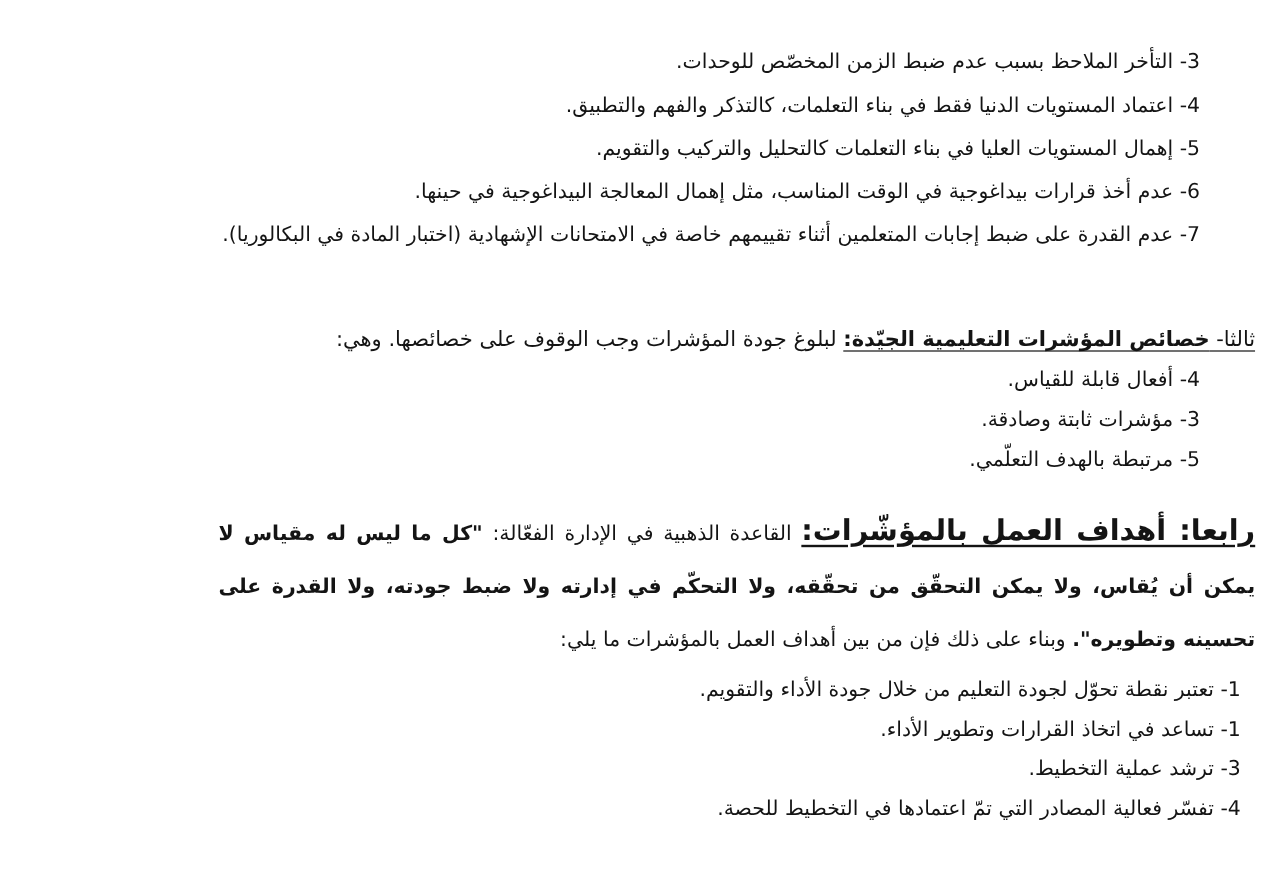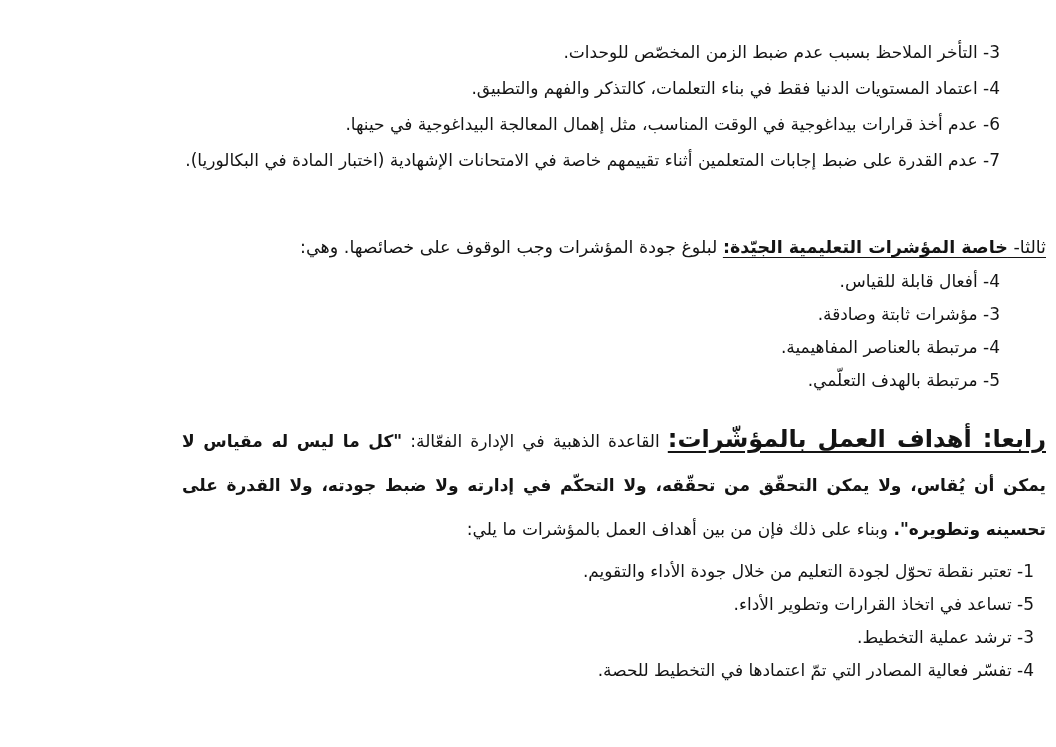--- a/index.html
+++ b/index.html
@@ -58,37 +58,37 @@
   .sec4-list .doc-line { line-height: 33px; }
 </style>
 </head>
 <body>
 
 <div class="page">
 
   <div class="top-list">
     <div class="doc-line">3- التأخر الملاحظ بسبب عدم ضبط الزمن المخصّص للوحدات.</div>
     <div class="doc-line">4- اعتماد المستويات الدنيا فقط في بناء التعلمات، كالتذكر والفهم والتطبيق.</div>
+    <div class="doc-line">5- إهمال المستويات العليا في بناء التعلمات كالتحليل والتركيب والتقويم.</div>
     <div class="doc-line">6- عدم أخذ قرارات بيداغوجية في الوقت المناسب، مثل إهمال المعالجة البيداغوجية في حينها.</div>
     <div class="doc-line">7- عدم القدرة على ضبط إجابات المتعلمين أثناء تقييمهم خاصة في الامتحانات الإشهادية (اختبار المادة في البكالوريا).</div>
   </div>
 
   <div class="sec3-heading">
-    <span class="u">ثالثا- </span><span class="u b">خاصة المؤشرات التعليمية الجيّدة:</span><span> لبلوغ جودة المؤشرات وجب الوقوف على خصائصها. وهي:</span>
+    <span class="u">ثالثا- </span><span class="u b">خصائص المؤشرات التعليمية الجيّدة:</span><span> لبلوغ جودة المؤشرات وجب الوقوف على خصائصها. وهي:</span>
   </div>
   <div class="sec3-list">
     <div class="doc-line">4- أفعال قابلة للقياس.</div>
     <div class="doc-line">3- مؤشرات ثابتة وصادقة.</div>
-    <div class="doc-line">4- مرتبطة بالعناصر المفاهيمية.</div>
     <div class="doc-line">5- مرتبطة بالهدف التعلّمي.</div>
   </div>
 
   <div class="sec4-para">
     <span class="u b sec4-heading">رابعا: أهداف العمل بالمؤشّرات:</span><span> القاعدة الذهبية في الإدارة الفعّالة: </span><span class="b">"كل ما ليس له مقياس لا يمكن أن يُقاس، ولا يمكن التحقّق من تحقّقه، ولا التحكّم في إدارته ولا ضبط جودته، ولا القدرة على تحسينه وتطويره".</span><span> وبناء على ذلك فإن من بين أهداف العمل بالمؤشرات ما يلي:</span>
   </div>
   <div class="sec4-list">
     <div class="doc-line">1- تعتبر نقطة تحوّل لجودة التعليم من خلال جودة الأداء والتقويم.</div>
-    <div class="doc-line">5- تساعد في اتخاذ القرارات وتطوير الأداء.</div>
+    <div class="doc-line">1- تساعد في اتخاذ القرارات وتطوير الأداء.</div>
     <div class="doc-line">3- ترشد عملية التخطيط.</div>
     <div class="doc-line">4- تفسّر فعالية المصادر التي تمّ اعتمادها في التخطيط للحصة.</div>
   </div>
 
 </div>
 
 </body></html>

